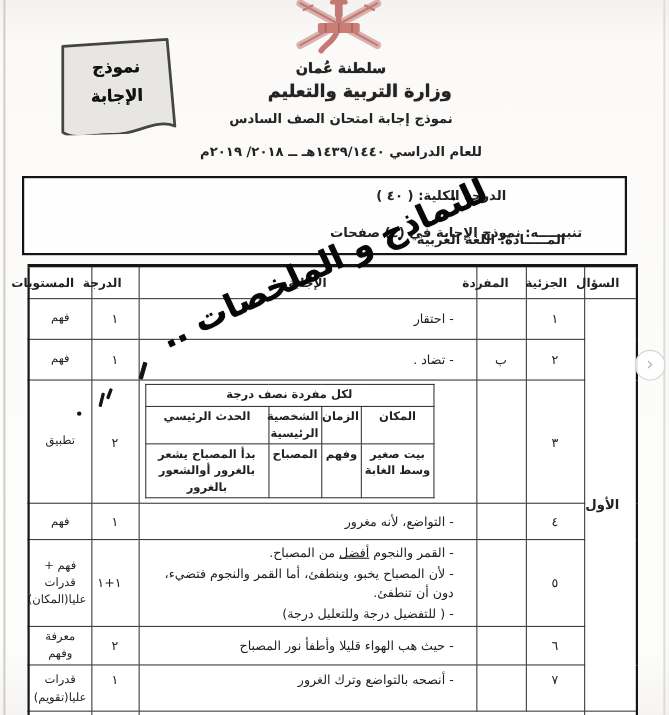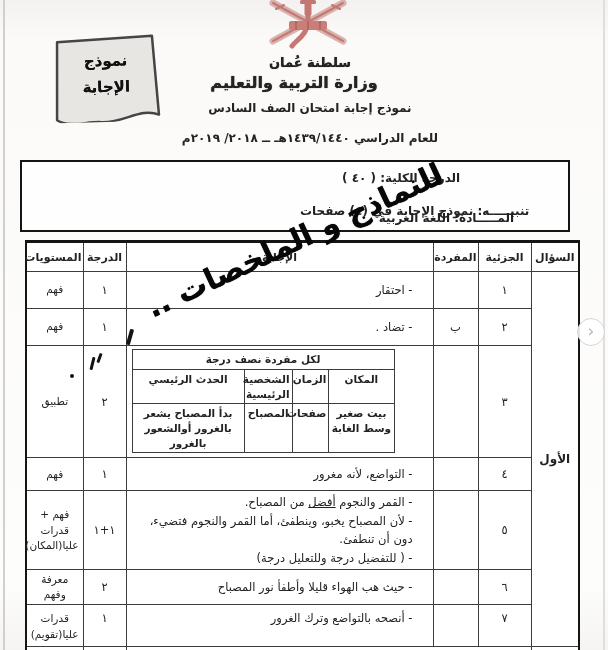--- a/index.html
+++ b/index.html
@@ -19,21 +19,21 @@
   .stamp .txt{
     position:absolute; inset:0; display:flex; flex-direction:column; align-items:center;
     justify-content:center; gap:8px; font-weight:bold; font-size:15px; color:#111;
     text-shadow:0 0 .5px #222; padding-bottom:8px;
   }
 
   
   .emblem{ position:absolute; left:263px; top:0; width:90px; height:58px; opacity:.8; }
   .hline{ position:absolute; text-align:center; color:#232323; font-weight:bold; }
   .h-sultanate{ left:195px; top:55px; width:230px; font-size:13px; letter-spacing:1px; text-shadow:0 0 .7px #1a1a1a; }
-  .h-ministry { left:169px; top:73px; width:250px; font-size:16px; letter-spacing:.5px; text-shadow:0 0 .9px #1a1a1a; }
+  .h-ministry { left:202px; top:73px; width:250px; font-size:16px; letter-spacing:.5px; text-shadow:0 0 .9px #1a1a1a; }
   .h-title    { left:175px; top:101px; width:270px; font-size:12px; }
   .h-year     { left:150px; top:131px; width:320px; font-size:12px; }
 
   
   .infobox{
     position:absolute; left:20px; top:160px; width:550px; height:72px;
     border:2.5px solid #141414; background:#fefefe;
   }
   .infobox span{ position:absolute; font-size:12px; font-weight:bold; white-space:nowrap; }
   .i-subject { right:54px; top:9px;margin-top:40px; }
@@ -54,21 +54,21 @@
   .ink-d{ left:70px;  top:374px; width:4px; height:4px; border-radius:50%; }
   .smear{ position:absolute; left:300px; top:639px; width:46px; height:5px; background:rgba(60,60,60,.14); filter:blur(1px); }
 
   
   table{ border-collapse:collapse; table-layout:fixed; }
   .main-table{
     position:absolute; left:25px; top:240px; width:553px;
     border:2px solid #151515; border-top-width:3px; background:#fff;
     font-size:11.5px;
   }
-  .main-table th,.main-table td{ border:1px solid #3c3c3c; vertical-align:middle; padding:2px 1px; }
+  .main-table th,.main-table td{ border:1px solid #3c3c3c; vertical-align:middle; padding:2px 15px; }
   .main-table th{ font-size:11px; font-weight:bold; height:30px; }
   td.c{ text-align:center; }
   td.ans{ text-align:right; padding-right:20px; }
   .ansline{ display:block; line-height:1.6; }
   .u{ text-decoration:underline; }
   td.q-cell{ text-align:center; font-weight:bold; font-size:12px; }
   td.lvl{ text-align:center; font-size:10.5px; line-height:1.45; padding:2px 4px; }
   tr.r1 td{ height:37px; } tr.r2 td{ height:37px; } tr.r3 td{ height:86px; }
   tr.r4 td{ height:33px; } tr.r5 td{ height:67px; } tr.r6 td{ height:32px; }
   tr.r7 td{ height:42px; vertical-align:top; padding-top:6px; } tr.rt td{ height:30px; }
@@ -202,21 +202,21 @@
                     <td class="cap" colspan="4">لكل مفردة نصف درجة</td>
                   </tr>
             <tr>
               <td class="nh">المكان</td>
               <td class="nh">الزمان</td>
               <td class="nh">الشخصية الرئيسية</td>
               <td class="nh">الحدث الرئيسي</td>
             </tr>
             <tr>
               <td class="nv">بيت صغير وسط الغابة</td>
-              <td class="nv">صفحات</td>
+              <td class="nv">وفهم</td>
               <td class="nv">المصباح</td>
               <td class="nv">بدأ المصباح يشعر بالغرور أوالشعور بالغرور</td>
             </tr>
           </tbody>
               </table>
         </div>
       </td>
       <td class="c">٢</td>
       <td class="lvl">تطبيق</td>
     </tr>

